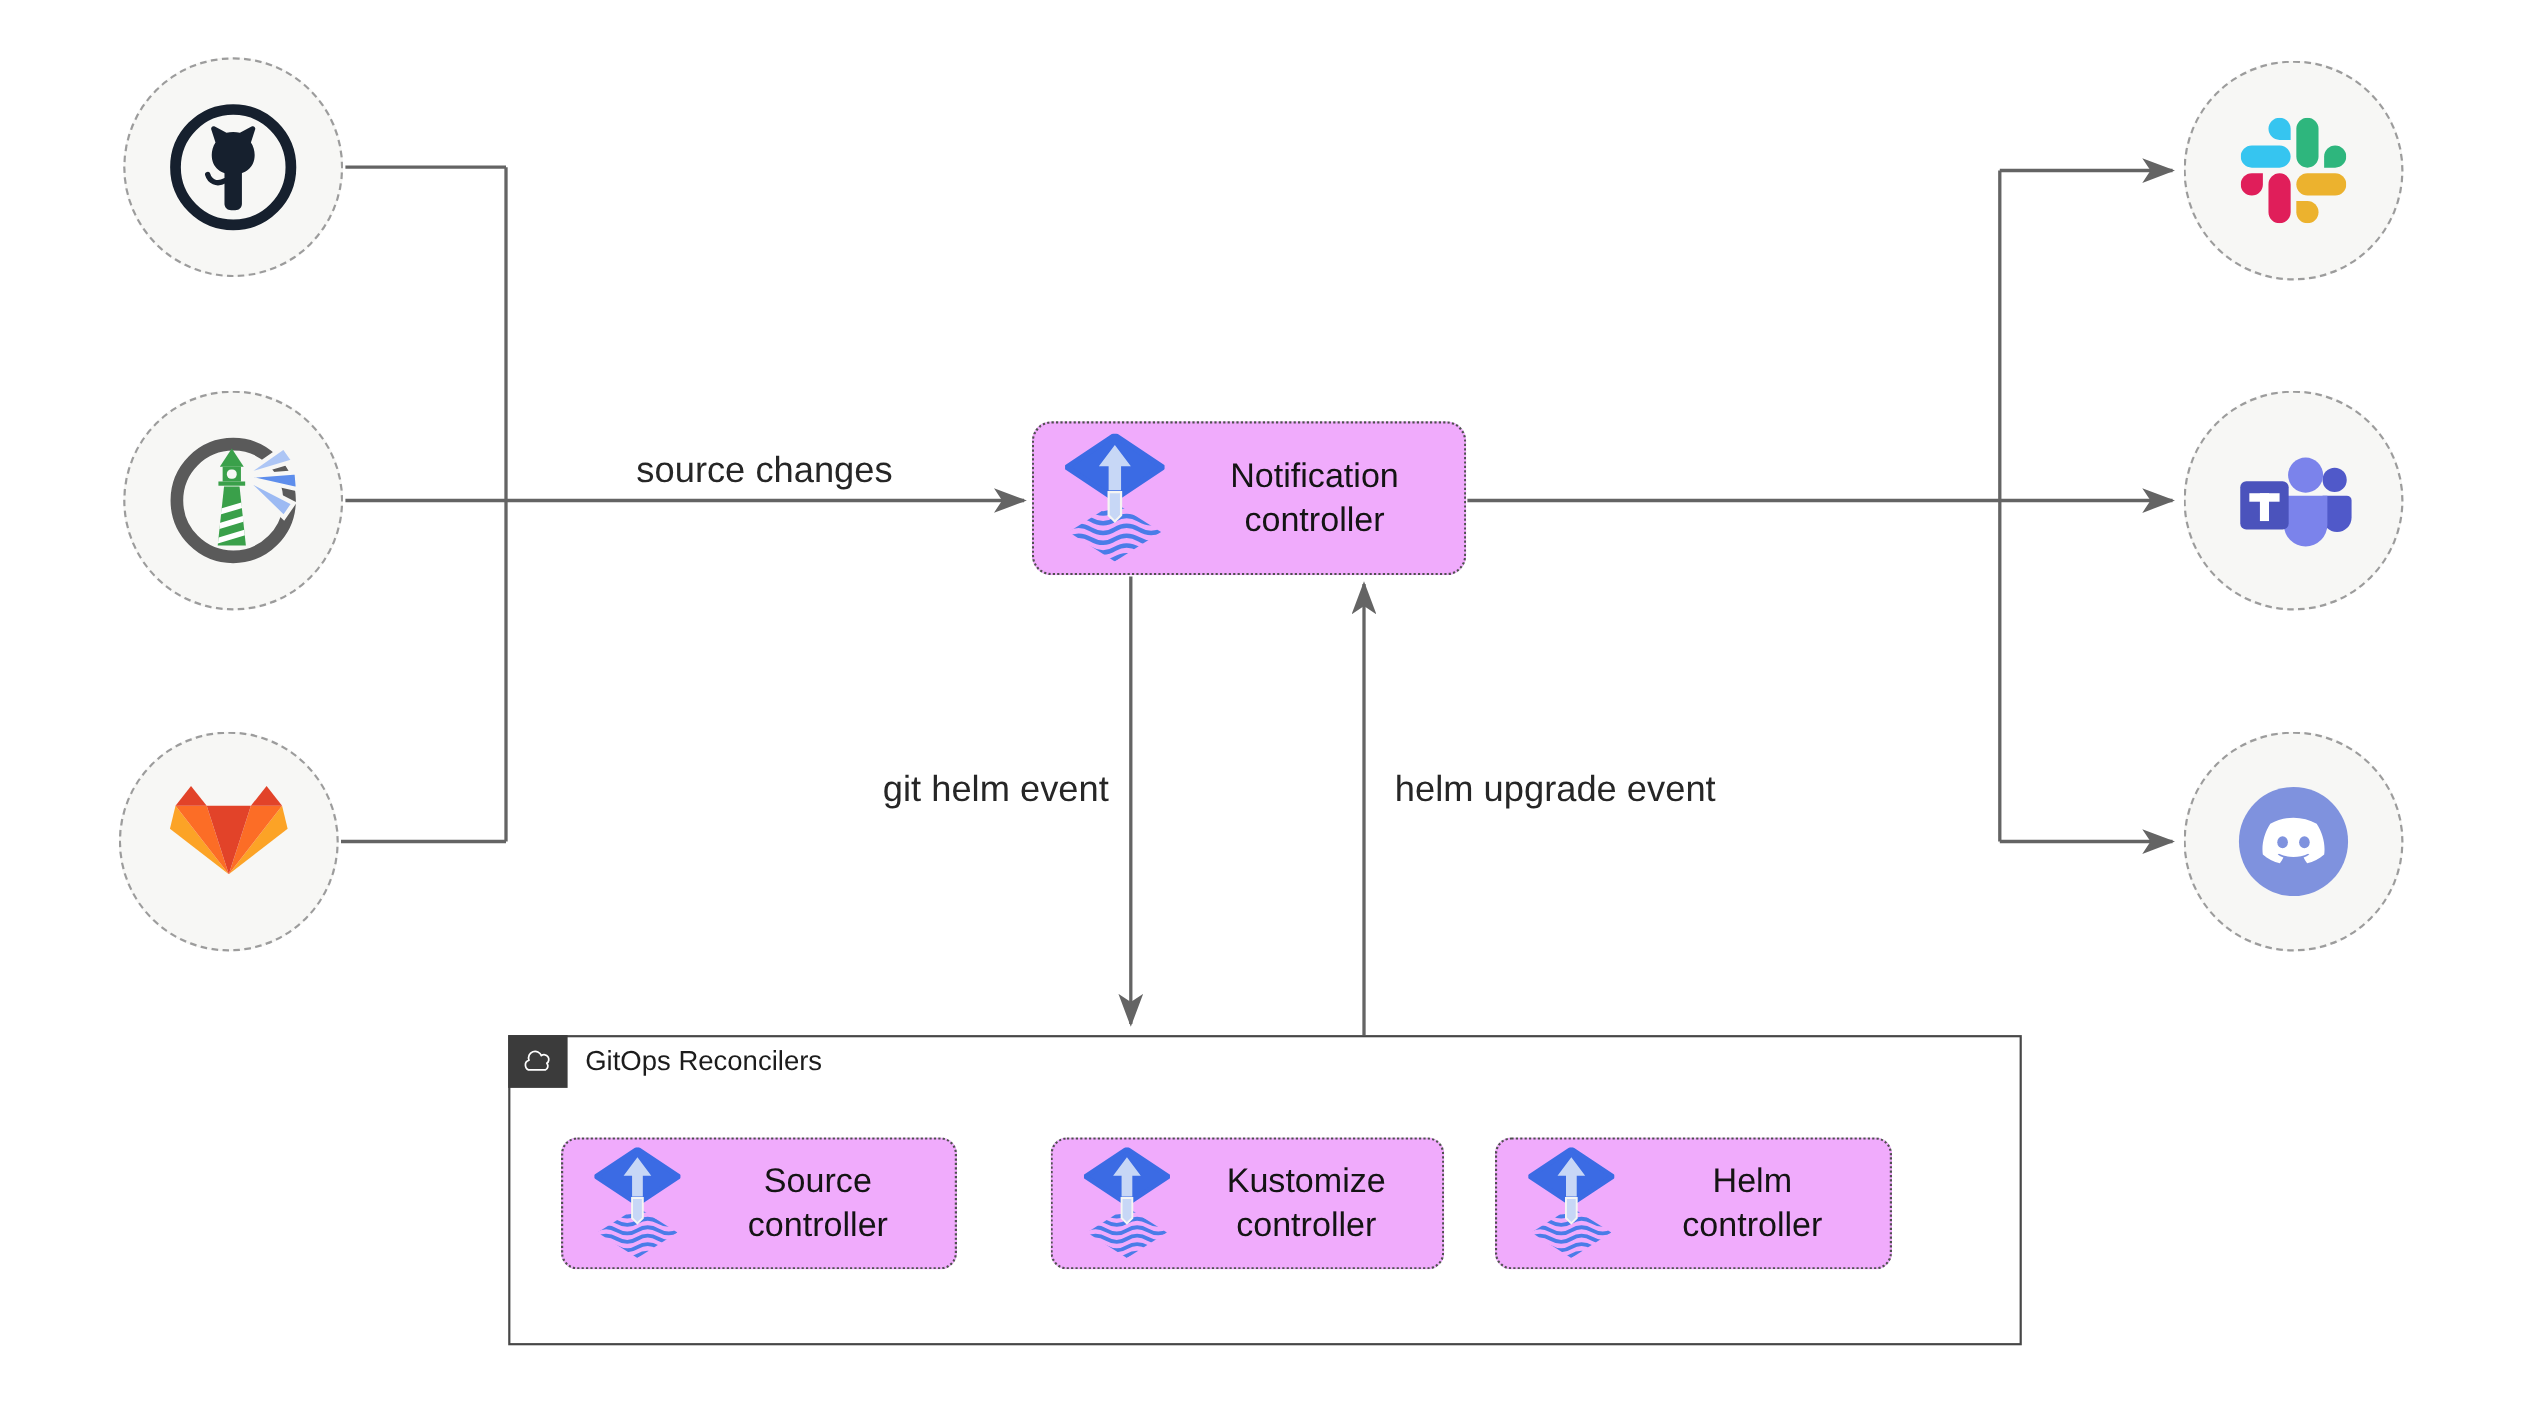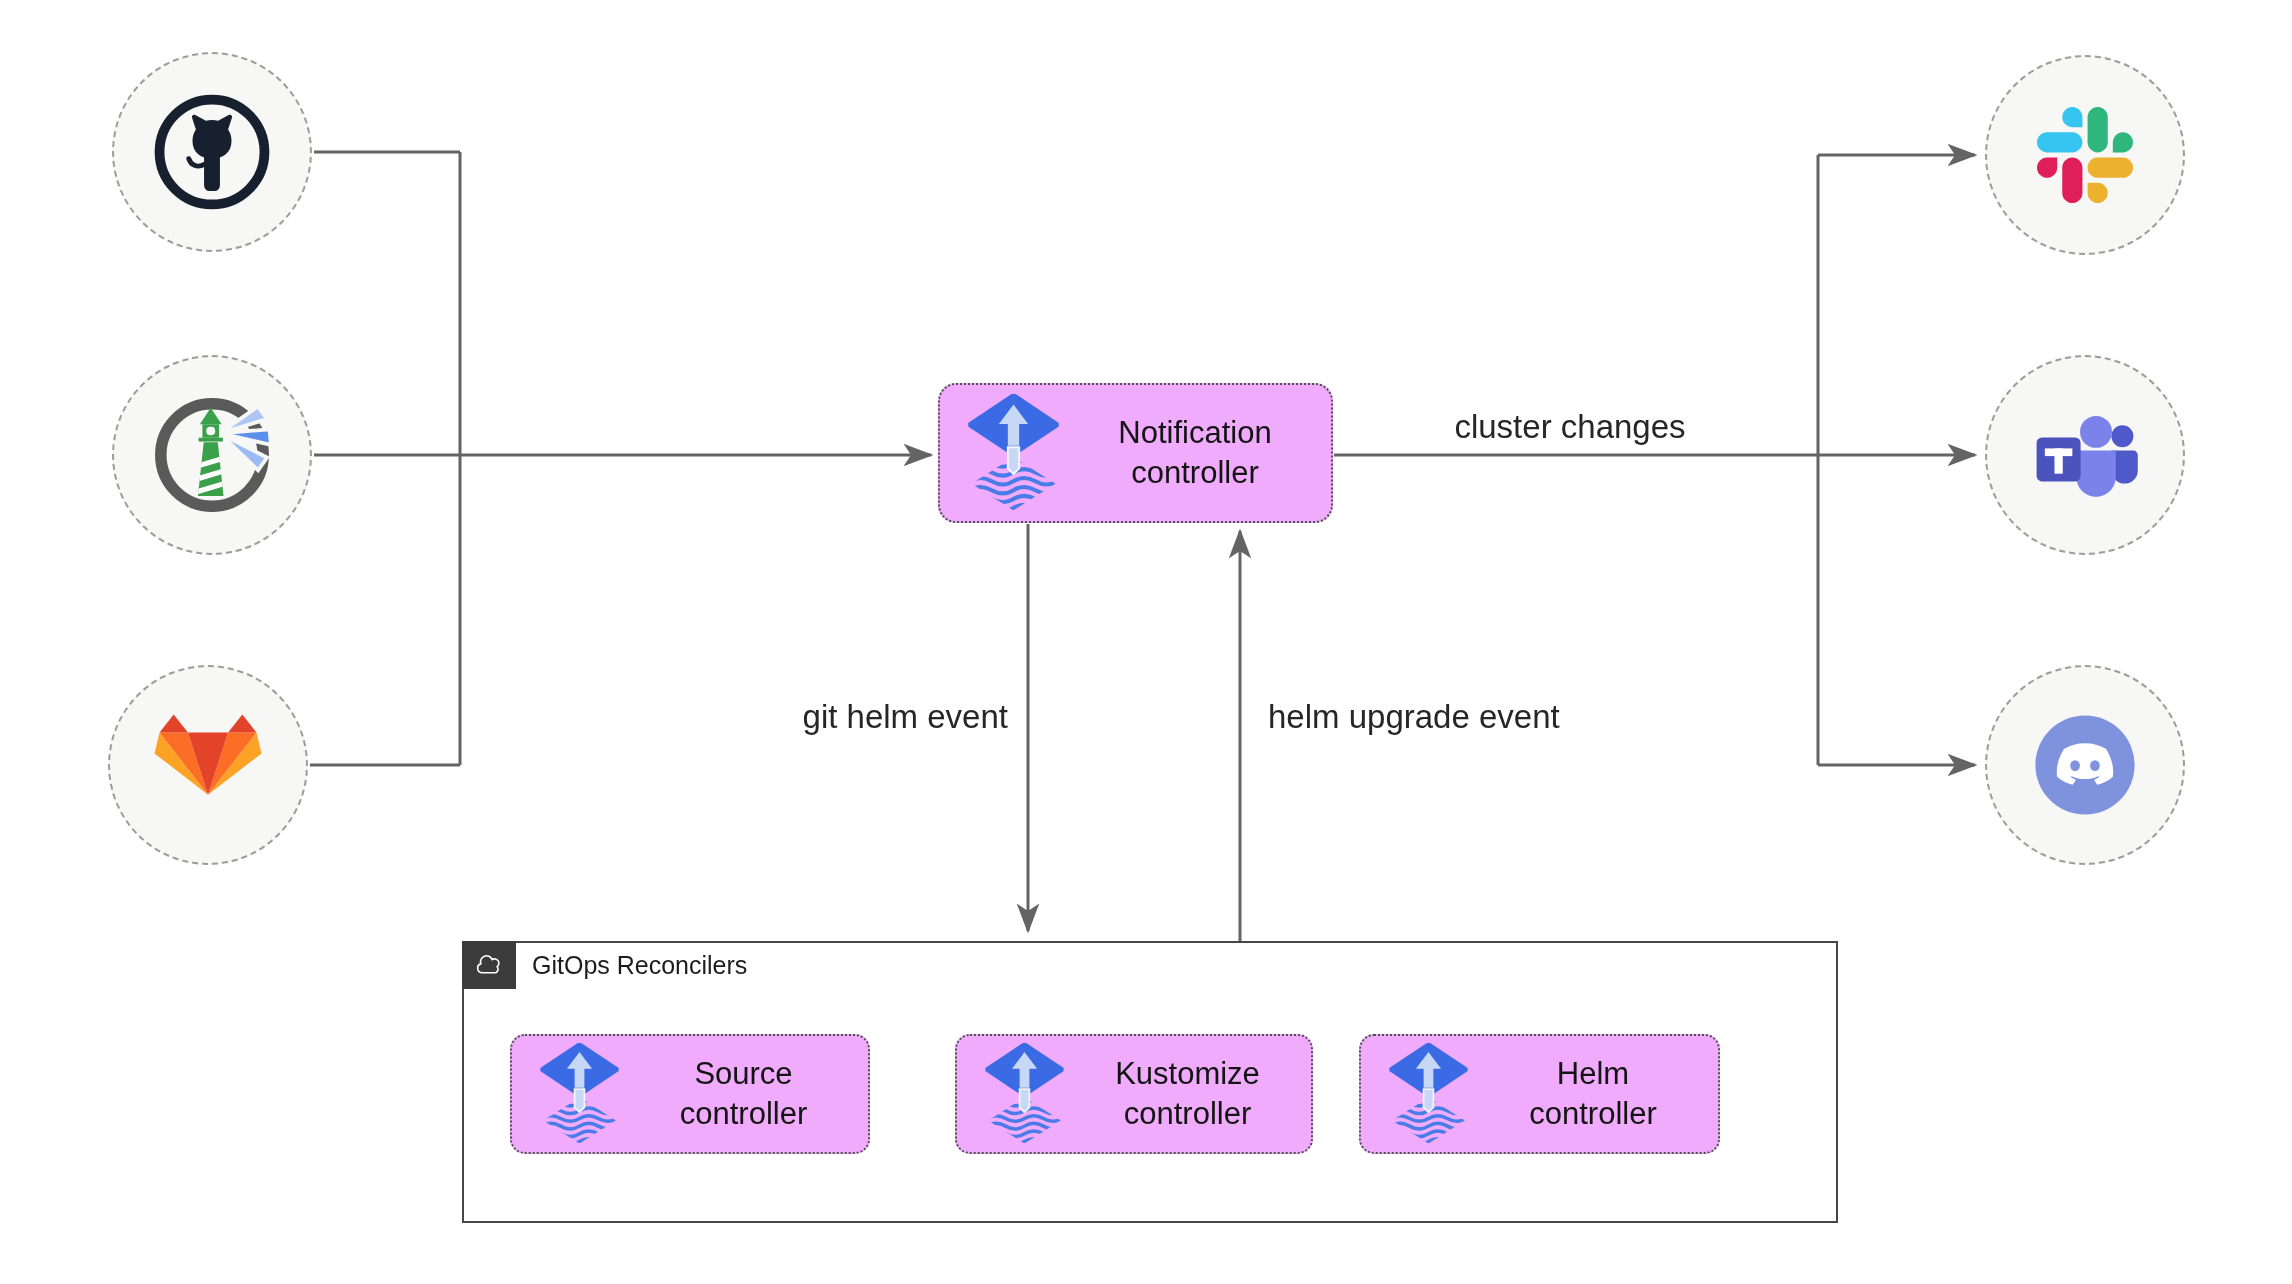--- a/index.html
+++ b/index.html
@@ -134,21 +134,21 @@
   <div class="ctrl" style="left:938px;top:383px;width:395px;height:140px;">
     <svg class="flux" width="91" height="118" viewBox="0 0 112 146">
         <use href="#flux"></use>
       </svg>
     <div class="lbl">
       <span>Notification</span><br>
       <span>controller</span>
     </div>
   </div>
 
-  <div class="edge-label tc" style="left:1370px;top:408px;width:400px;">cluster changes</div>
+  <div class="edge-label tc" style="left:495px;top:408px;width:400px;">source changes</div>
   <div class="edge-label tr" style="left:608px;top:698px;width:400px;">git helm event</div>
   <div class="edge-label tl" style="left:1268px;top:698px;width:450px;">helm upgrade event</div>
 
   <div class="gitops">
     <div class="corner">
       <svg width="36" height="27" viewBox="0 0 80 60">
         <path d="M25 46 a10 10 0 0 1 -3 -19.6 A13 13 0 0 1 47 17 a9.5 9.5 0 0 1 11 15.5 A8.5 8.5 0 0 1 55 46 Z" fill="none" stroke="#ffffff" stroke-width="3.5" stroke-linejoin="round"></path>
       </svg>
     </div>
     <div class="title">GitOps Reconcilers</div>

